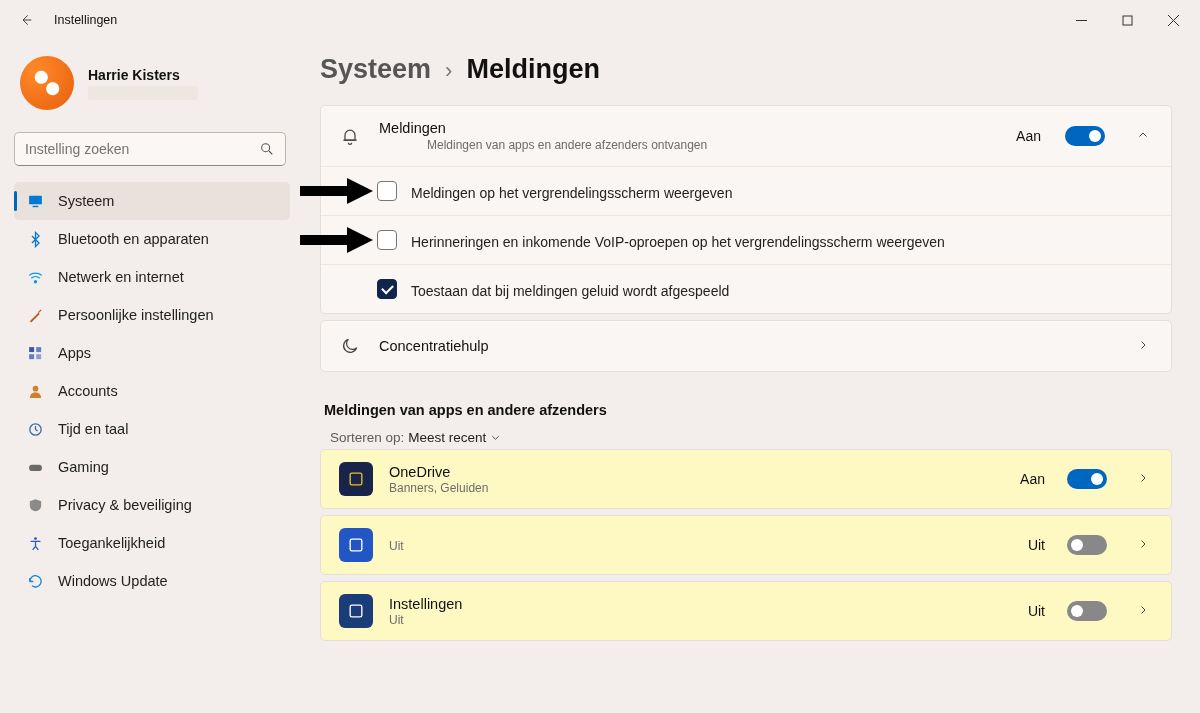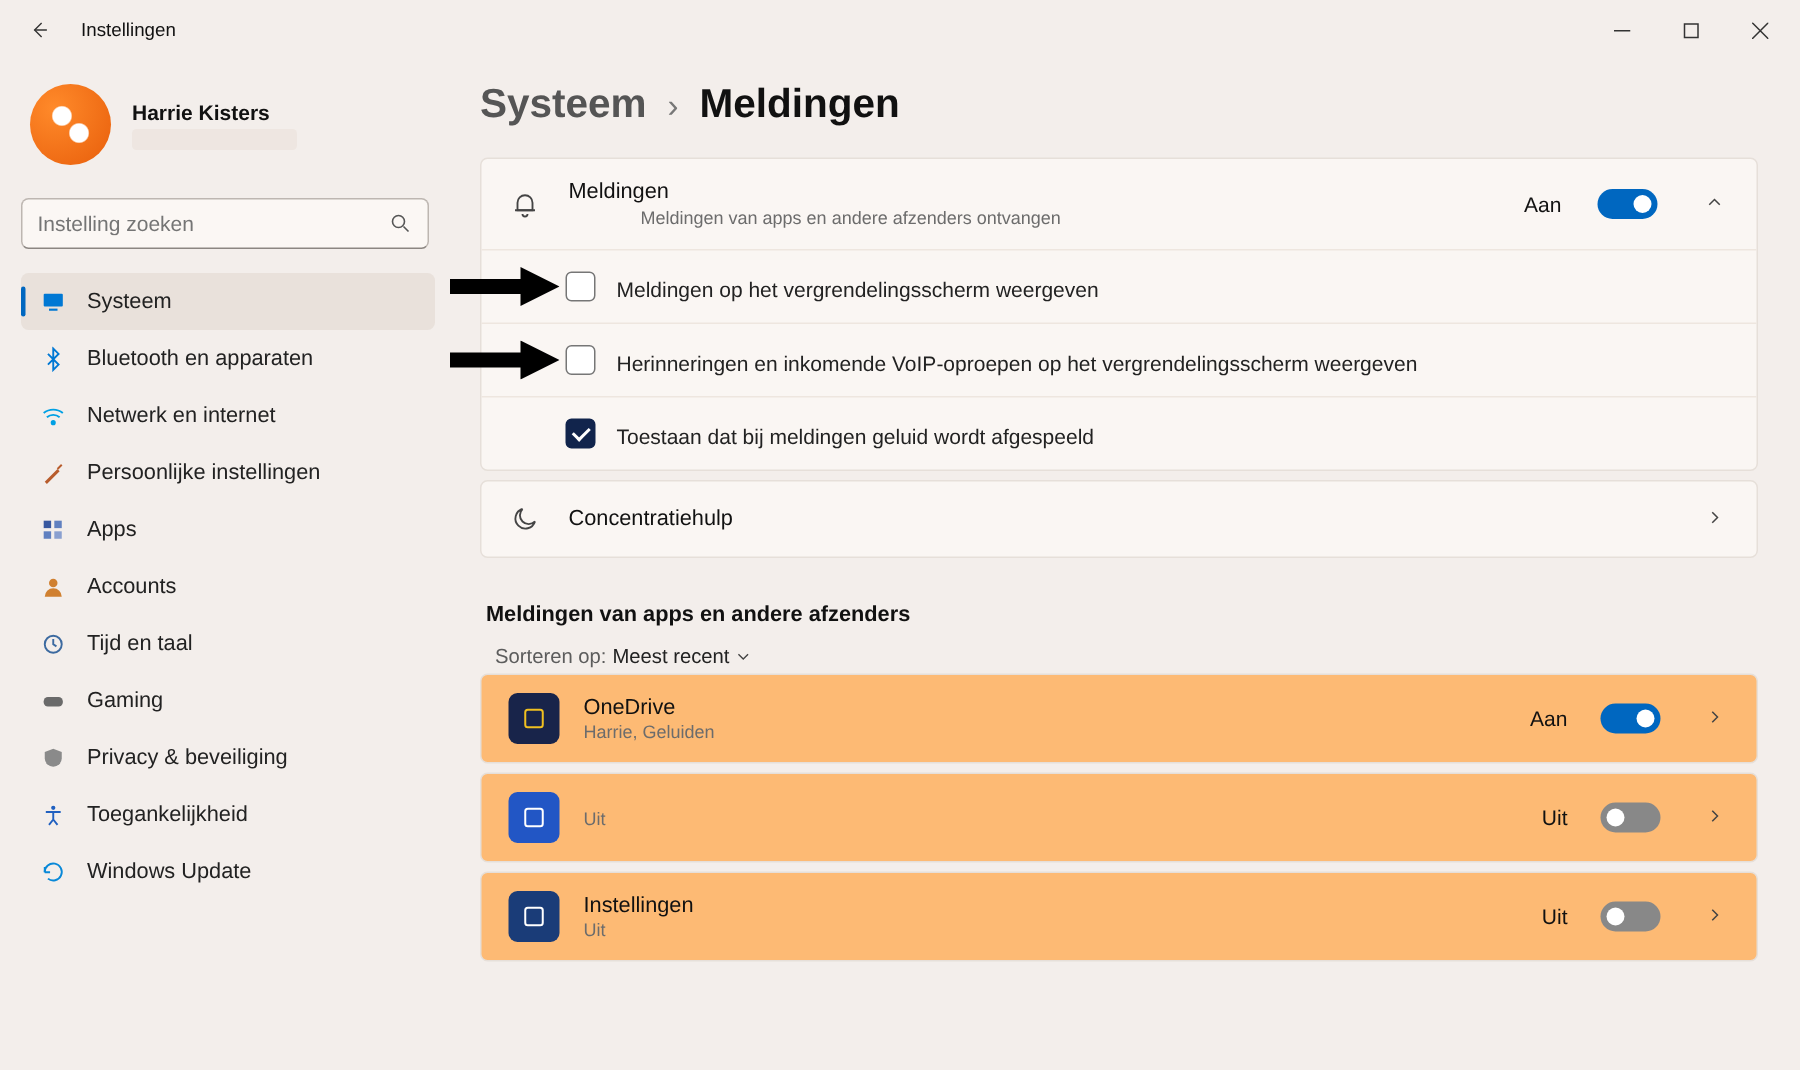--- a/index.html
+++ b/index.html
@@ -63,21 +63,21 @@
   .arrow-annot { position:absolute; left:-30px; top:50%; transform:translateY(-50%); }
   .checkbox { width:20px; height:20px; border:1.5px solid #767676; border-radius:4px; background:#fff; display:flex; align-items:center; justify-content:center; }
   .checkbox.checked { background:#11244c; border-color:#11244c; }
   .checkbox.checked::after { content:""; width:5px; height:9px; border:solid #fff; border-width:0 2px 2px 0; transform:rotate(45deg) translate(-1px,-1px); }
   .sub-label { font-size:14px; color:#222; }
 
   .section-title { font-size:14.5px; font-weight:600; margin:30px 0 12px 4px; }
   .sort-row { font-size:13.5px; color:#5c5c5c; margin:0 0 4px 10px; display:flex; align-items:center; gap:4px; }
   .sort-val { color:#222; }
 
-  .app-row { display:flex; align-items:center; gap:16px; padding:12px 18px; background:#fdba74; border:1px solid #e6dfd9; border-radius:5px; margin-bottom:6px; }
+  .app-row { display:flex; align-items:center; gap:16px; padding:12px 18px; background:#fef9c3; border:1px solid #e6dfd9; border-radius:5px; margin-bottom:6px; }
   .app-icon { width:34px; height:34px; border-radius:6px; display:flex; align-items:center; justify-content:center; }
   .app-name { font-size:14.5px; color:#111; }
   .app-sub { font-size:12px; color:#6c6c6c; margin-top:1px; }
 
 </style>
 </head>
 <body>
 
 <div class="titlebar">
   <div class="back">
@@ -307,21 +307,21 @@
 
     <div id="apps-list">
         <div class="app-row">
           <div class="app-icon" style="background:#18244a">
             <svg width="20" height="20" viewBox="0 0 24 24">
               <rect x="5" y="5" width="14" height="14" rx="2" fill="none" stroke="#f0c020" stroke-width="1.6"></rect>
             </svg>
           </div>
           <div style="flex:1">
             <div class="app-name">OneDrive</div>
-            <div class="app-sub">Harrie, Geluiden</div>
+            <div class="app-sub">Banners, Geluiden</div>
           </div>
           <span class="state-label">Aan</span>
           <div class="toggle on"></div>
           <div class="chev"><svg width="12" height="12" viewBox="0 0 24 24">
               <path d="M9 5 L16 12 L9 19" fill="none" stroke="#444" stroke-width="2"></path>
             </svg></div>
         </div>
         <div class="app-row">
           <div class="app-icon" style="background:#2256c5">
             <svg width="20" height="20" viewBox="0 0 24 24">

